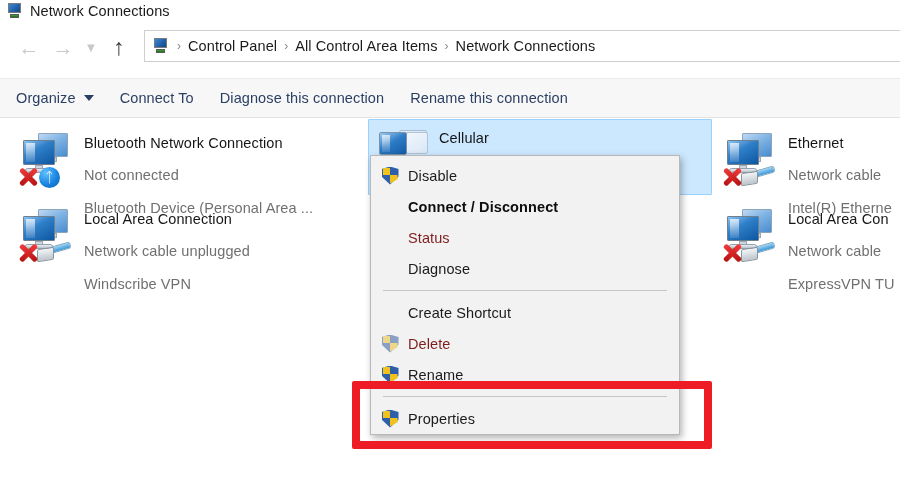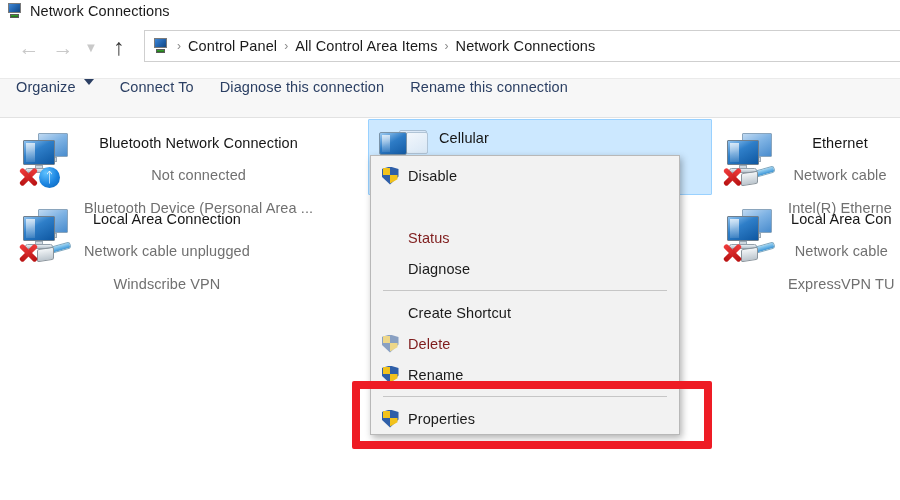--- a/index.html
+++ b/index.html
@@ -120,20 +120,21 @@
     align-items: center;
     overflow: hidden;
   }
   .cmd {
     font-size: 14.5px;
     color: #2b3f63;
     white-space: nowrap;
     padding: 0 13px;
     letter-spacing: 0.1px;
     display: flex;
+    align-items: center;
     height: 100%;
   }
   .cmd.first { padding-left: 16px; }
   .caret-dn {
     display: inline-block;
     margin-left: 8px;
     width: 0; height: 0;
     border-left: 5px solid transparent;
     border-right: 5px solid transparent;
     border-top: 6px solid #2b3f63;
@@ -167,21 +168,21 @@
     border-radius: 1px;
   }
 
   .conn-icon {
     position: relative;
     width: 62px; height: 58px;
     flex: none;
     margin-right: 4px;
     margin-top: 2px;
   }
-  .conn-text { padding-top: 4px; min-width: 0; text-align: center; }
+  .conn-text { padding-top: 4px; min-width: 0; }
   .conn-name {
     font-size: 14.5px;
     color: #161616;
     white-space: nowrap;
     line-height: 20px;
     letter-spacing: 0.1px;
   }
   .conn-sub {
     font-size: 14.5px;
     color: #707070;
@@ -586,20 +587,21 @@
             <div class="body"></div>
             <div class="q1"></div>
             <div class="q2"></div>
           </div>
       </div>
       <span class="mi-label">Disable</span>
     </div>
 
     <div class="mi bold">
       <div class="mi-icon"></div>
+      <span class="mi-label">Connect / Disconnect</span>
     </div>
 
     <div class="mi dim">
       <div class="mi-icon"></div>
       <span class="mi-label">Status</span>
     </div>
 
     <div class="mi">
       <div class="mi-icon"></div>
       <span class="mi-label">Diagnose</span>

